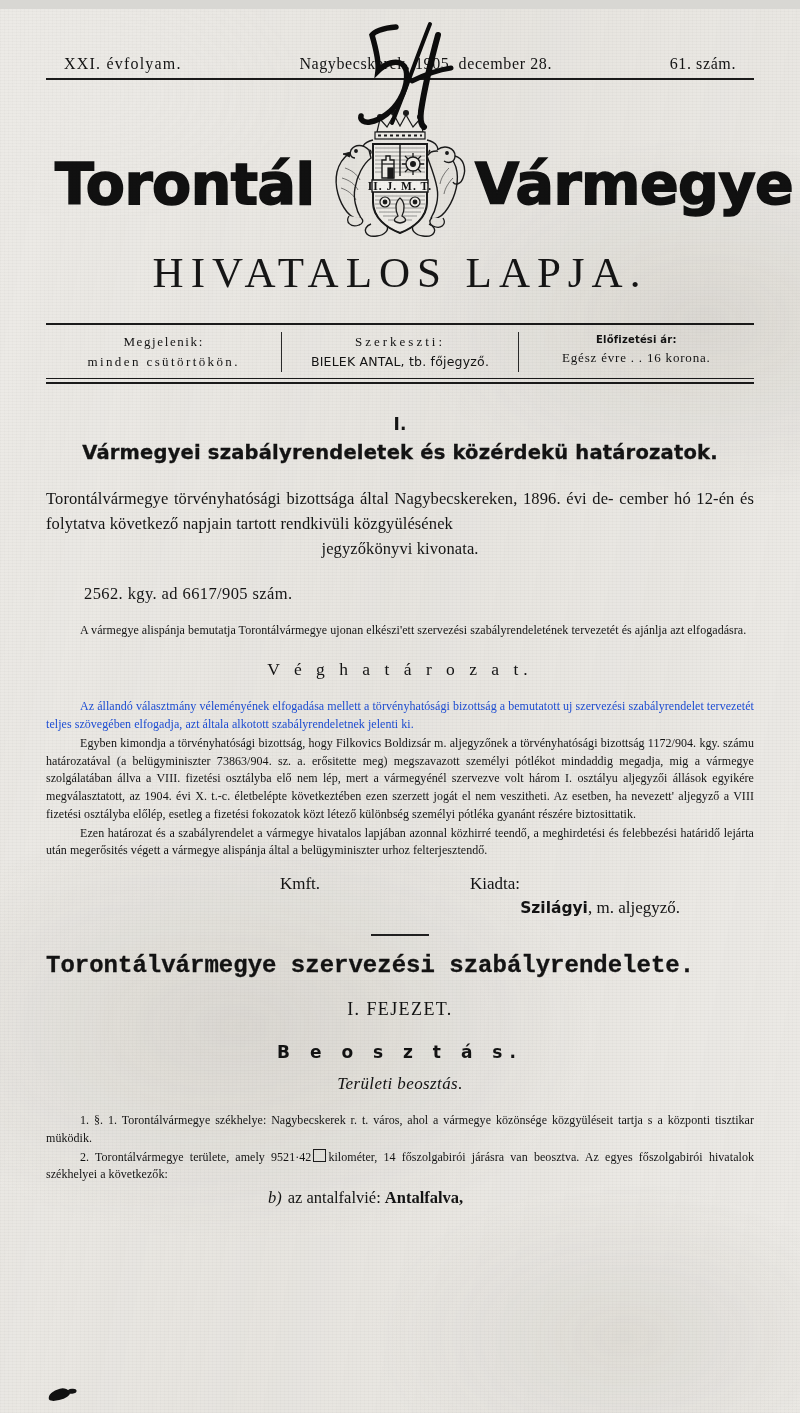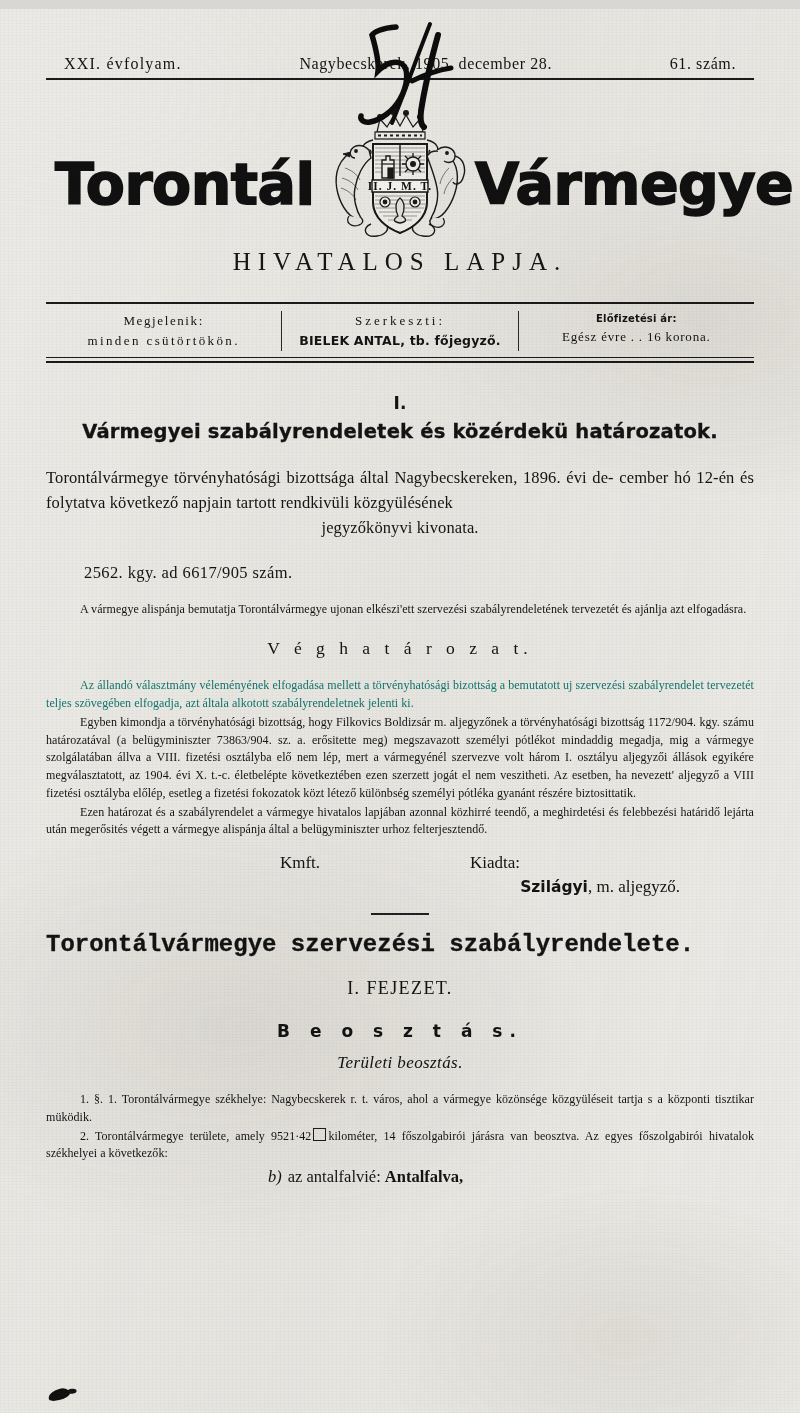--- a/index.html
+++ b/index.html
@@ -98,21 +98,21 @@
   .crest {
     width: 150px;
     height: 140px;
     position: relative;
     top: -8px;
     flex: 0 0 150px;
   }
 
   .subtitle {
     text-align: center;
-    font-size: 25px;
+    font-size: 43px;
     letter-spacing: 7px;
     margin-top: 28px;
     font-family: "Liberation Serif", serif;
     color: #161616;
   }
 
   
   .infobar-wrap { margin-top: 26px; }
   .rule-top { border-top: 2.4px solid #1b1b1b; }
   .rule-bot-double {
@@ -130,21 +130,21 @@
     font-size: 13px;
     line-height: 1.55;
     padding: 0 6px;
   }
   .infocol + .infocol { border-left: 1.4px solid #2a2a2a; }
   .infocol .l1 { display: block; letter-spacing: 1.6px; }
   .infocol .l2 { display: block; letter-spacing: 1.4px; }
   .infocol.editor .l1 { letter-spacing: 3px; }
   .infocol.editor .l2 {
     font-family: "DejaVu Sans", sans-serif;
-    font-weight: 700;
+    font-weight: 400;
     font-size: 12.5px;
     letter-spacing: .2px;
   }
   .infocol.price .l1 {
     font-family: "DejaVu Sans", sans-serif;
     font-weight: 700;
     font-size: 10px;
     letter-spacing: .2px;
   }
   .infocol.price .l2 { letter-spacing: .8px; }
@@ -189,21 +189,21 @@
     text-indent: 34px;
     letter-spacing: .05px;
   }
   p.body.tight { margin-top: 1px; }
   .center-head-spaced {
     text-align: center;
     font-size: 17.5px;
     letter-spacing: 5px;
     margin-top: 20px;
   }
-  .faded { color: #0f766e; }
+  .faded { color: #1d4ed8; }
 
   .sign-row {
     display: flex;
     justify-content: center;
     gap: 150px;
     margin-top: 14px;
     font-size: 17px;
     align-items: center;
   }
   .sign-name {

